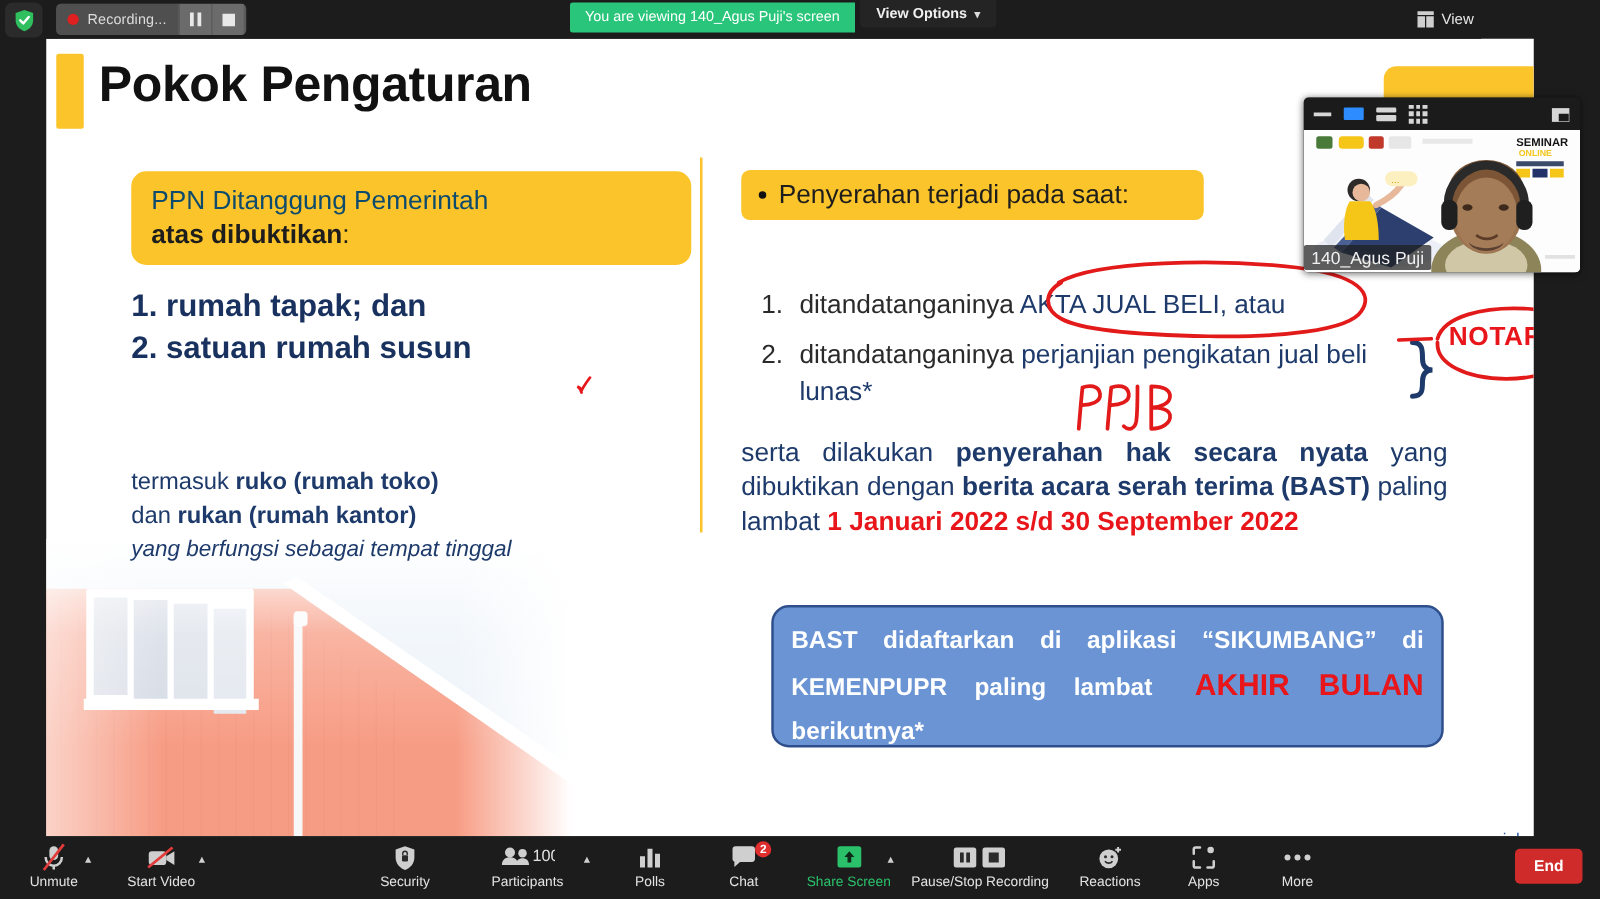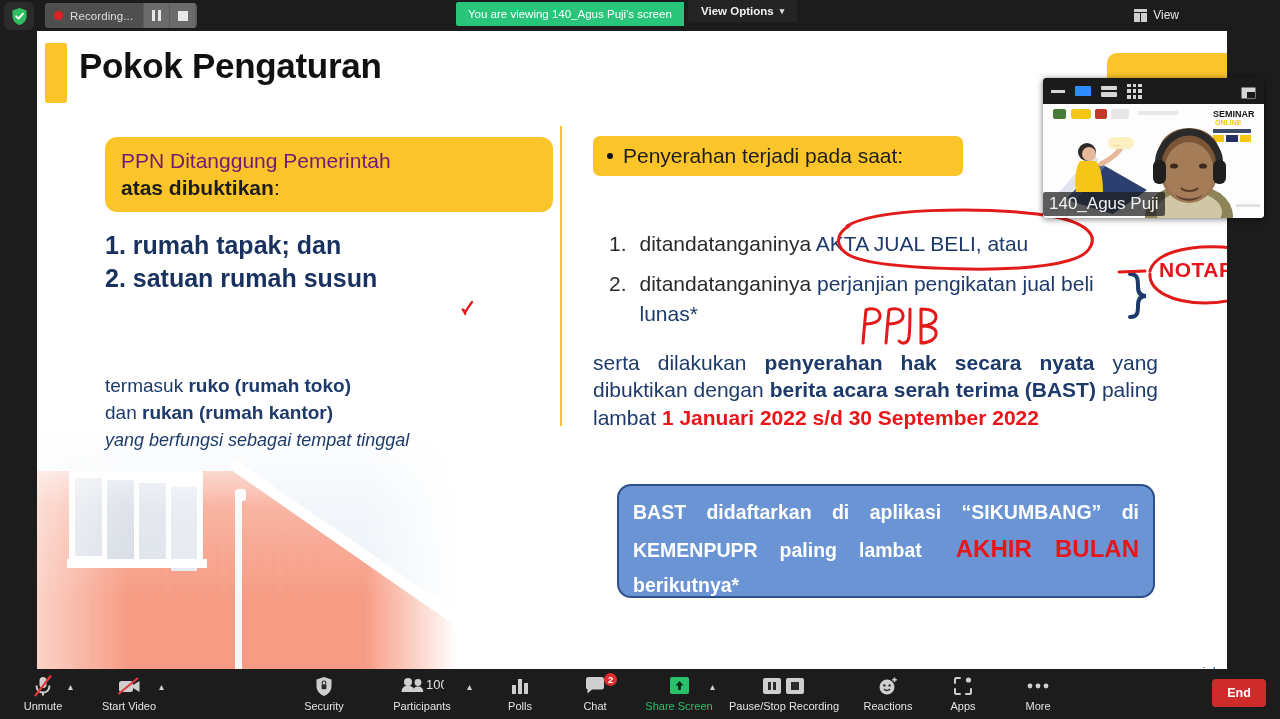--- a/index.html
+++ b/index.html
@@ -55,31 +55,31 @@
   
   .slide {
     position: absolute; left: 37px; top: 31px; width: 1190px; height: 638px;
     background: #ffffff; overflow: hidden;
   }
   .yellow-bar-left { position: absolute; left: 8px; top: 12px; width: 22px; height: 60px; background: #fbc42a; border-radius: 2px; }
   .yellow-tr { position: absolute; right: 0px; top: 22px; width: 120px; height: 40px; background: #fbc42a; border-radius: 10px 0 0 10px; }
 
   .slide-title {
     position: absolute; left: 42px; top: 15px;
-    font-size: 35px; font-weight: bold; color: #111111; letter-spacing: -0.3px;
+    font-size: 40px; font-weight: bold; color: #111111; letter-spacing: -0.3px;
   }
 
   .divider { position: absolute; left: 523px; top: 95px; width: 2px; height: 300px; background: #fbc42a; }
 
   
   .yellow-box-l {
     position: absolute; left: 68px; top: 106px; width: 448px; min-height: 72px;
     background: #fbc42a; border-radius: 12px; padding: 10px 16px;
   }
-  .yellow-box-l .l1 { font-size: 21px; color: #701a75; line-height: 1.3; }
+  .yellow-box-l .l1 { font-size: 21px; color: #0c4a6e; line-height: 1.3; }
   .yellow-box-l .l2 { font-size: 21px; color: #1d1d1d; line-height: 1.3; }
   .yellow-box-l .l2 b { font-weight: bold; }
 
   .list-navy { position: absolute; left: 68px; top: 198px; width: 460px; color: #18315e; }
   .list-navy .item { font-size: 25px; font-weight: bold; line-height: 1.32; }
   .red-tick { position: absolute; left: 424px; top: 270px; width: 12px; height: 14px; }
 
   .termasuk { position: absolute; left: 68px; top: 342px; width: 470px; color: #1d3a6b; font-size: 19px; line-height: 1.42; }
   .termasuk b { font-weight: bold; }
   .termasuk .ital { font-style: italic; font-size: 18px; }
@@ -140,21 +140,21 @@
   .tb-min { width: 14px; height: 3px; background: #d6d6d6; }
   .tb-single { width: 16px; height: 10px; background: #2d8cff; border-radius: 1px; }
   .tb-dual { width: 16px; height: 11px; display: flex; flex-direction: column; gap: 2px; }
   .tb-dual i { flex: 1; background: #d6d6d6; border-radius: 1px; }
   .tb-grid { width: 15px; height: 15px; display: grid; grid-template-columns: repeat(3,1fr); grid-template-rows: repeat(3,1fr); gap: 2px; }
   .tb-grid i { background: #d6d6d6; }
   .tb-pop { position: absolute; right: 8px; width: 15px; height: 12px; }
   .thumb-video { position: relative; height: 114px; background: #ffffff; overflow: hidden; }
   .thumb-name {
     position: absolute; left: 0px; bottom: 2px; background: rgba(30,30,30,.72);
-    color: #f0f0f0; font-size: 17px; padding: 2px 6px; border-radius: 2px; z-index: 5;
+    color: #f0f0f0; font-size: 14px; padding: 2px 6px; border-radius: 2px; z-index: 5;
   }
 
   
   .toolbar {
     position: absolute; left: 0; bottom: 0; width: 1280px; height: 50px;
     background: #1c1c1c; z-index: 40;
   }
   .tb-item {
     position: absolute; top: 4px; display: flex; flex-direction: column;
     align-items: center; color: #e3e3e3; font-size: 11px; width: 86px;

